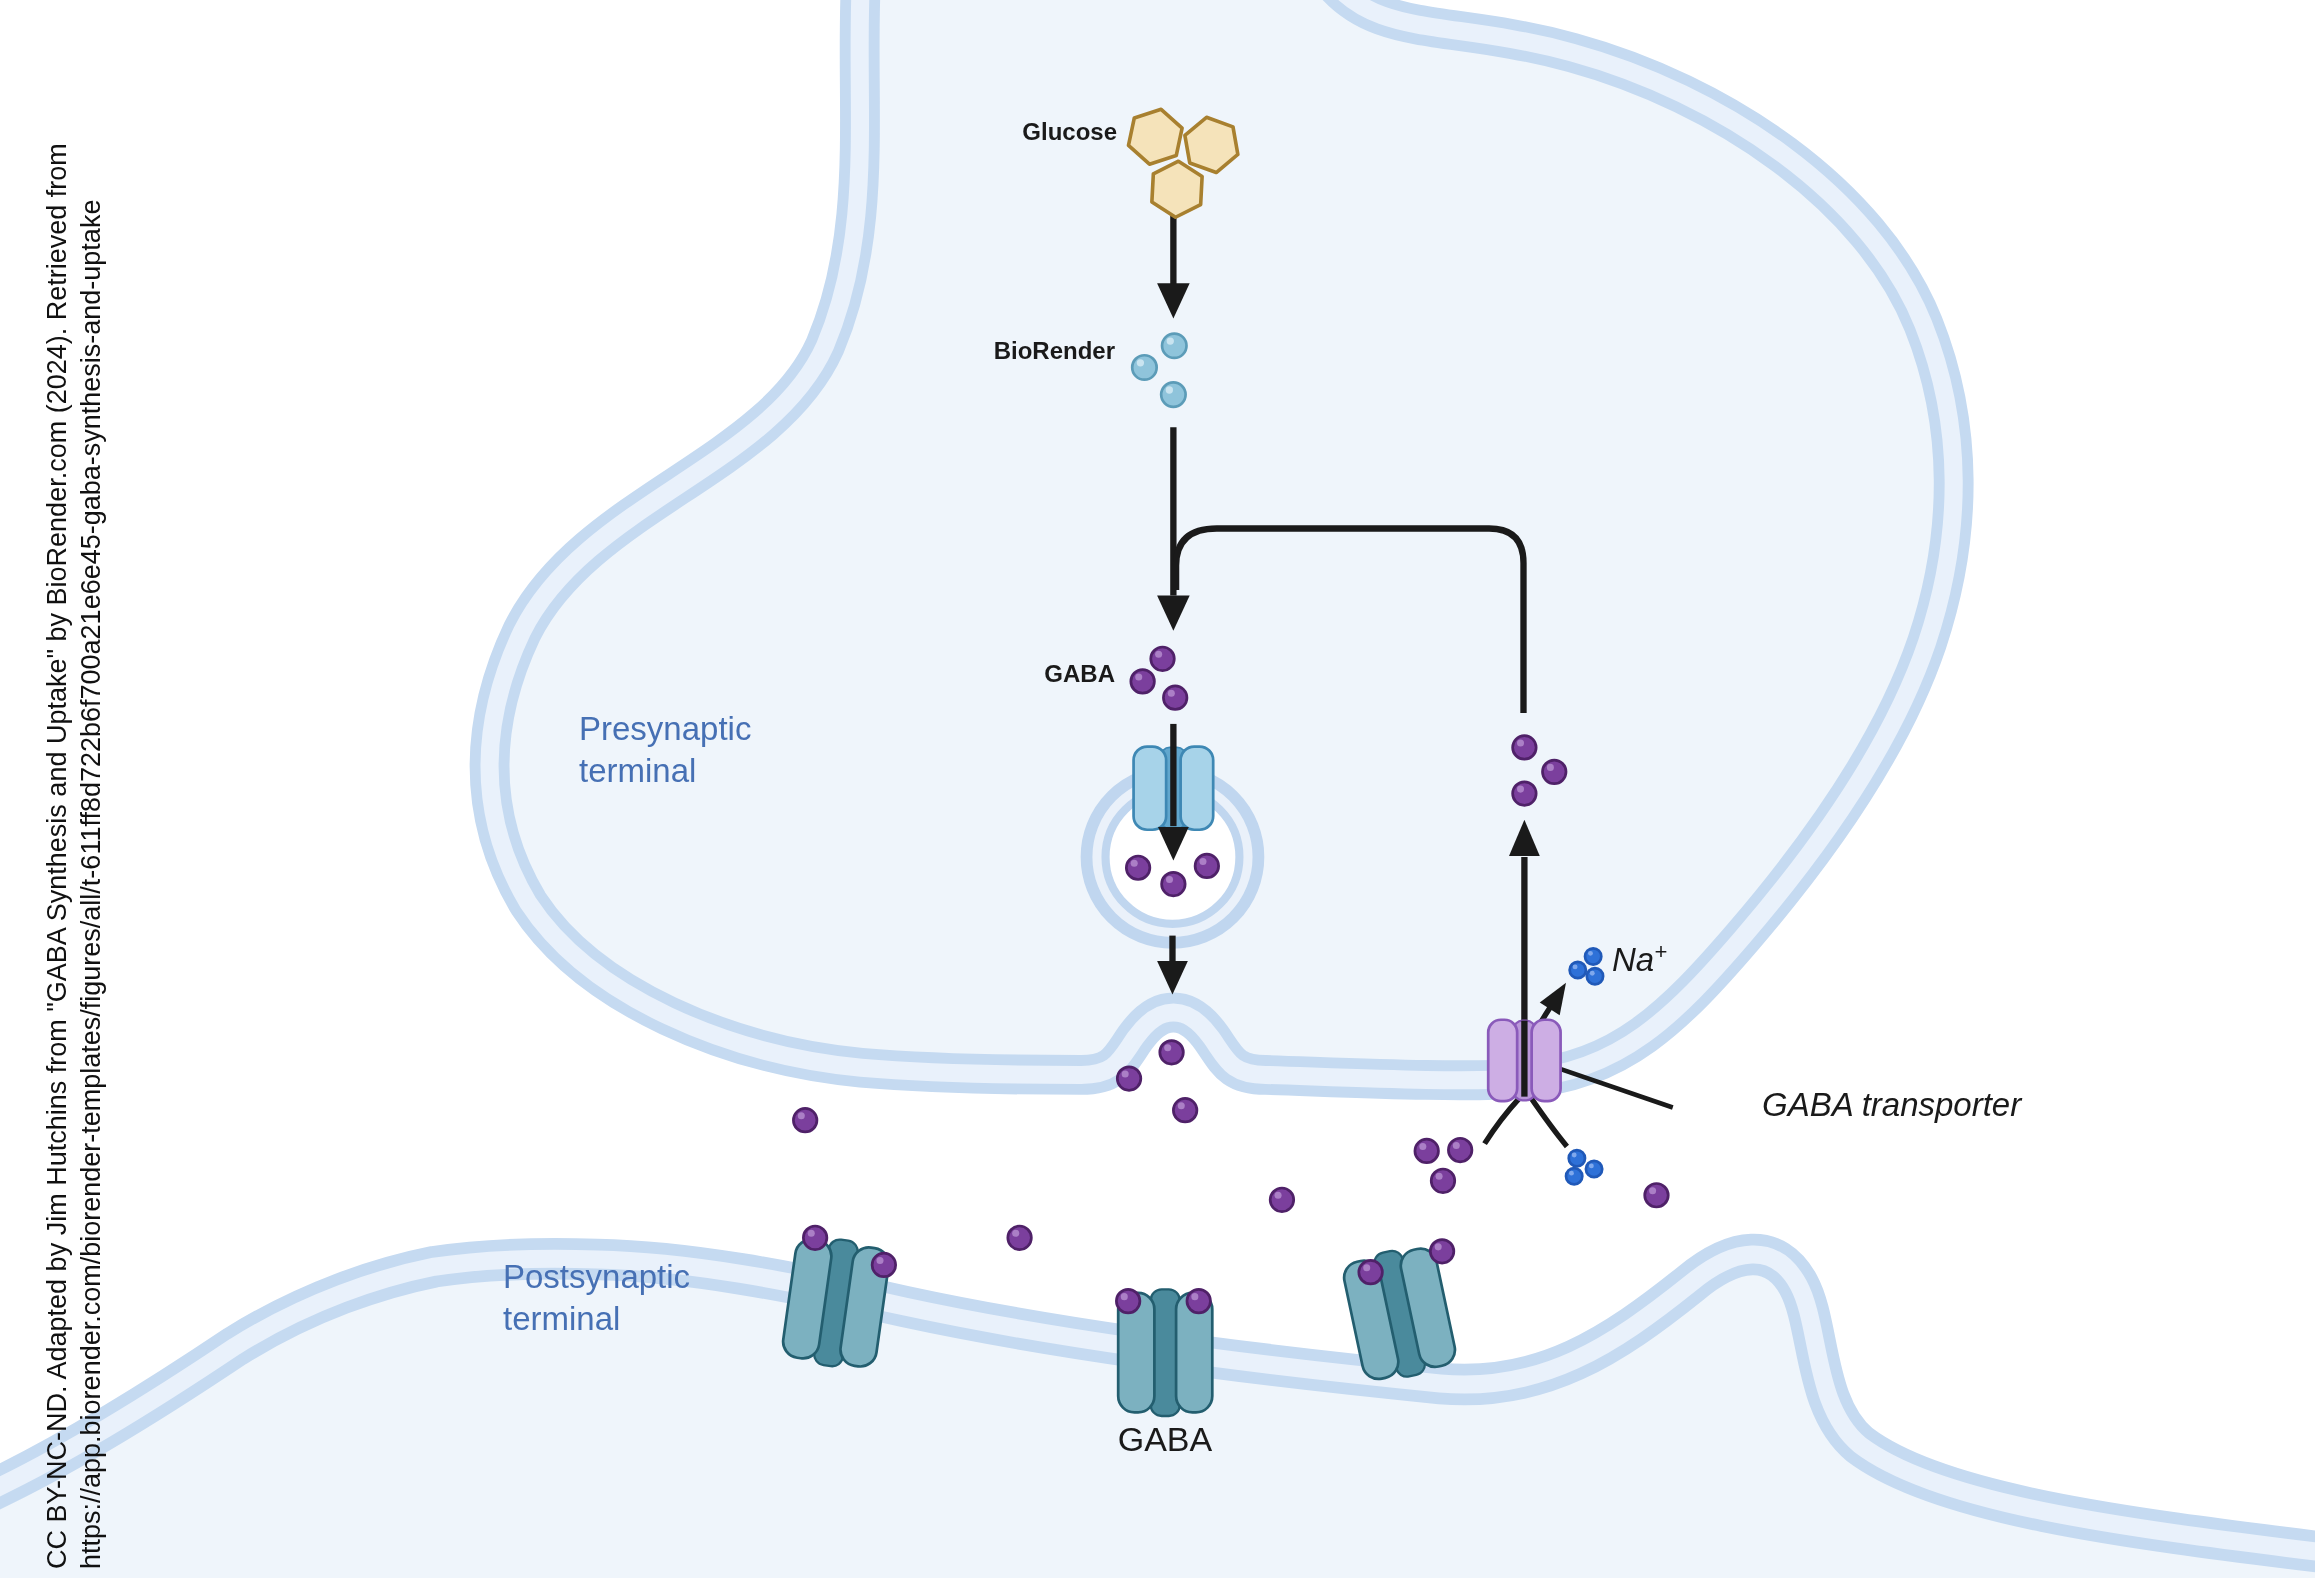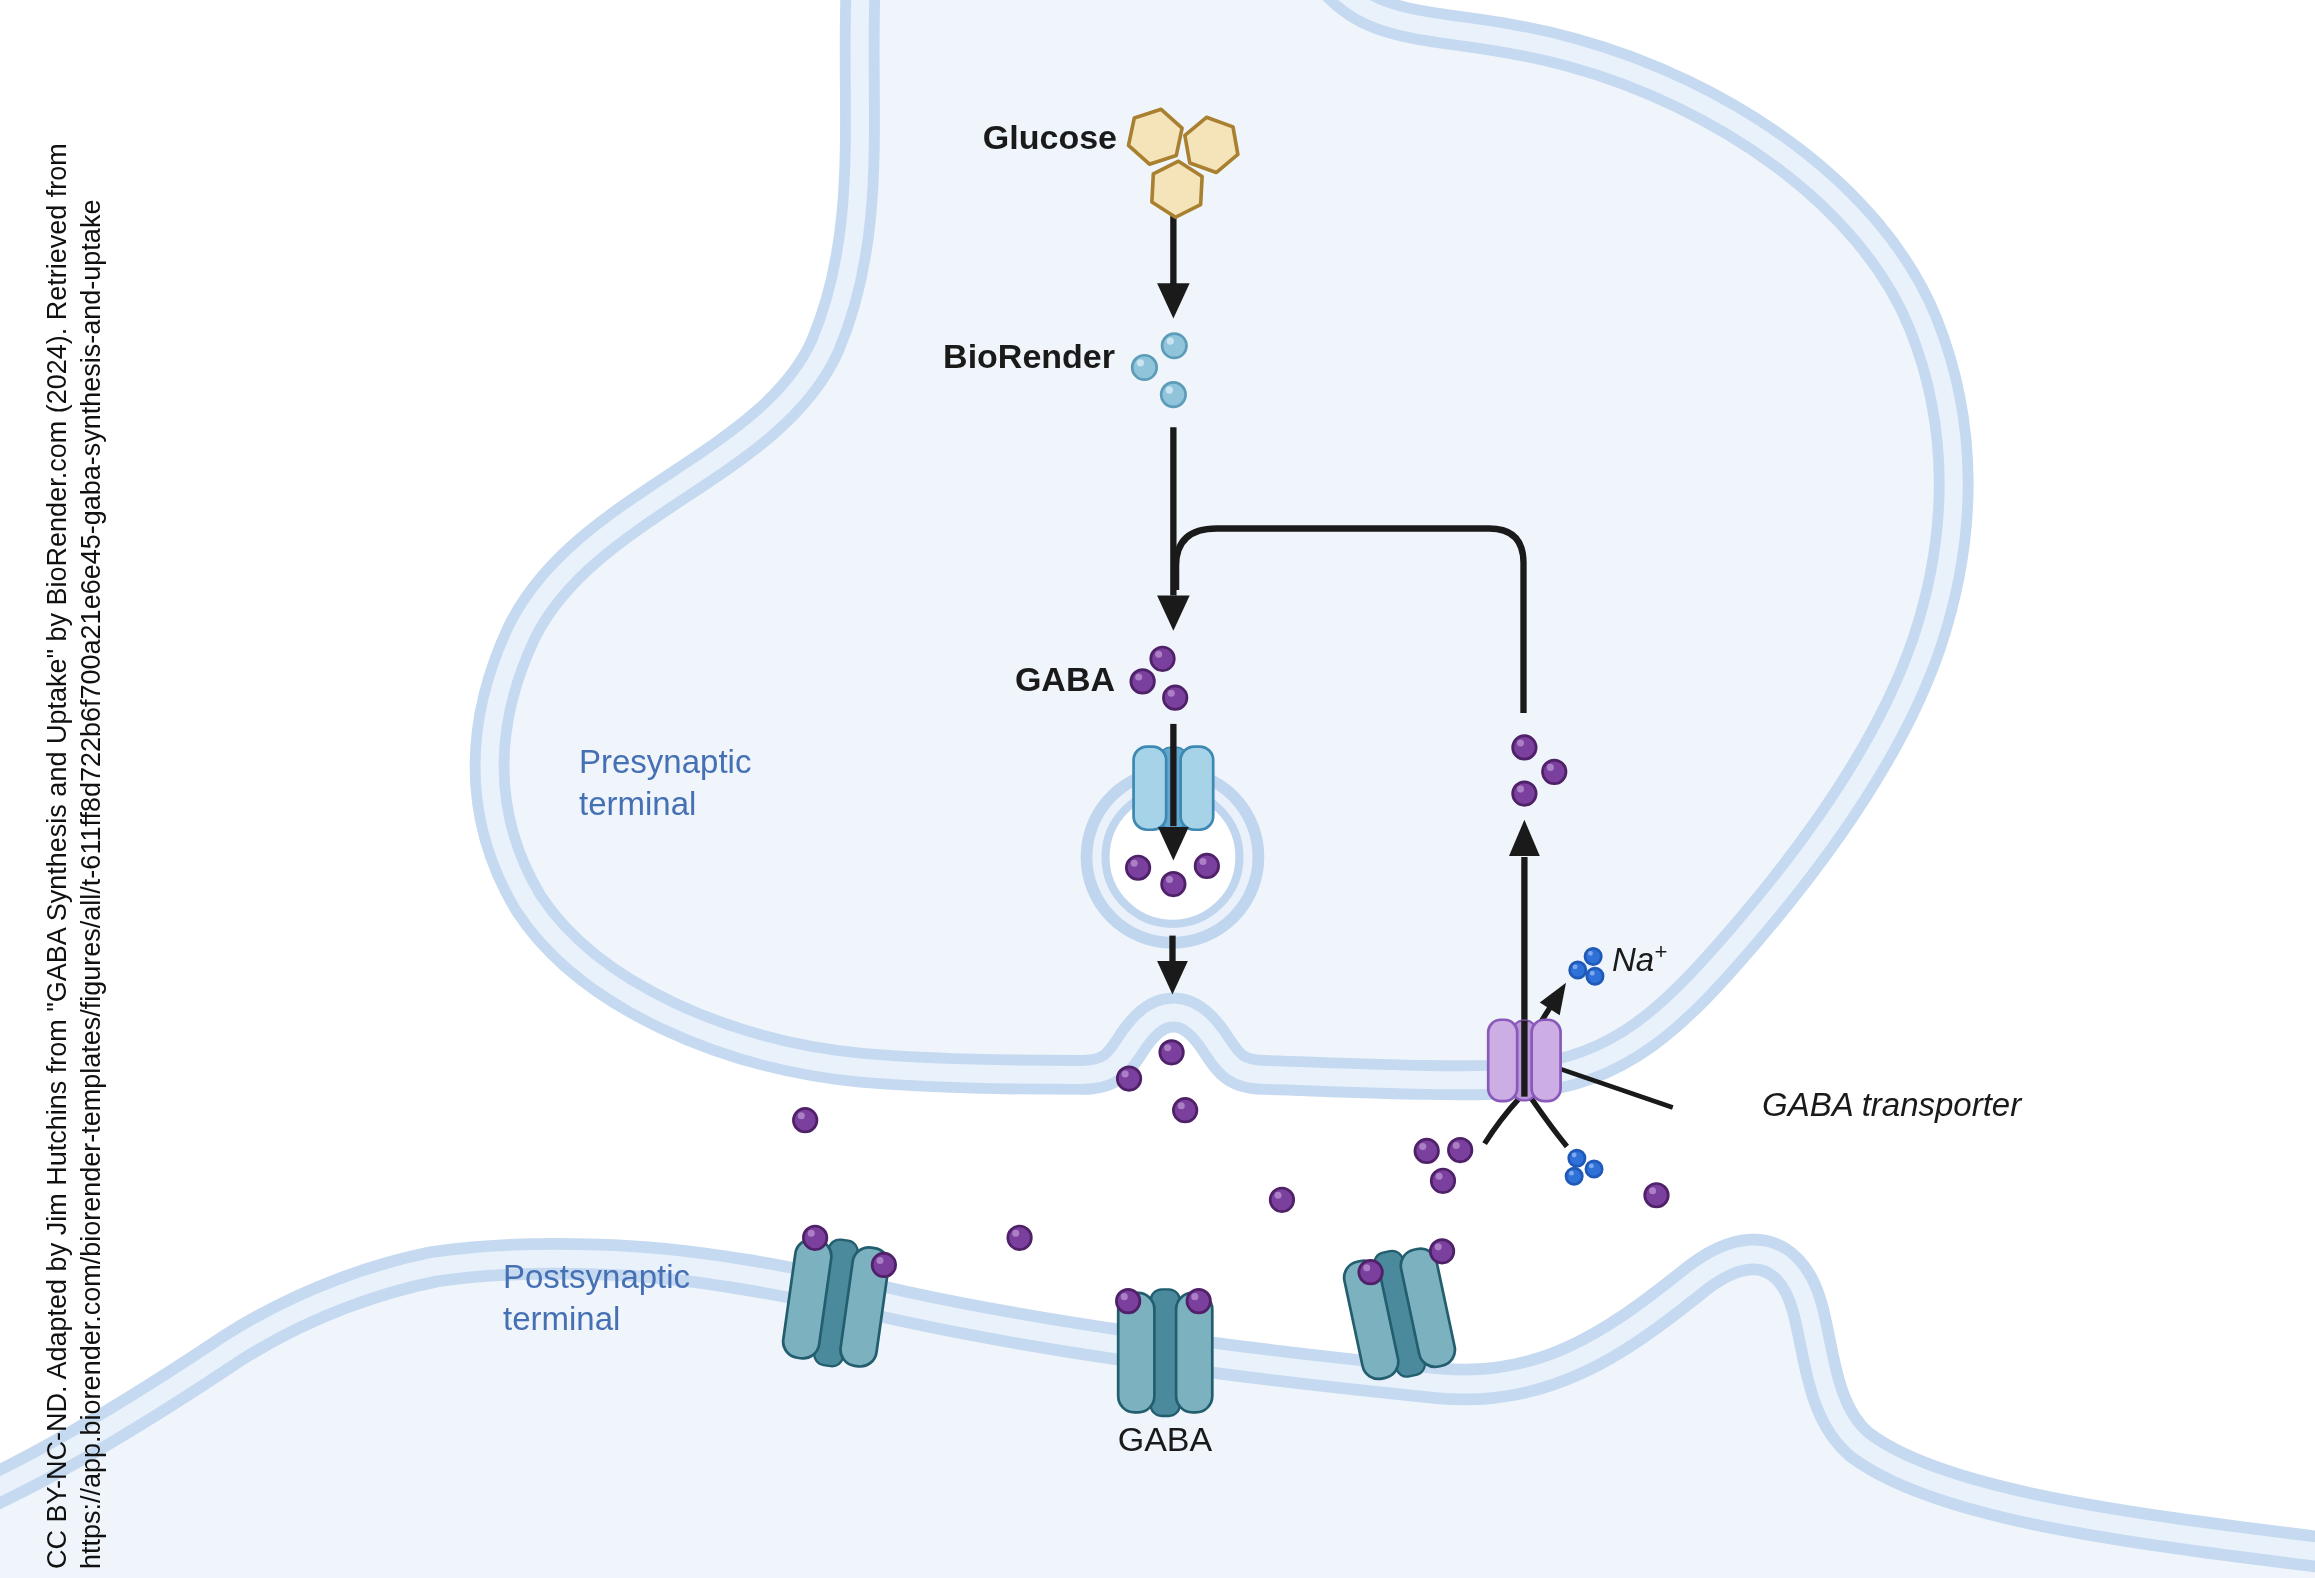--- a/index.html
+++ b/index.html
@@ -5,21 +5,21 @@
   html,body{margin:0;padding:0;background:#ffffff;}
   #stage{
     position:relative;
     width:2316px;height:1579px;
     background:#ffffff;
     font-family:"Liberation Sans",sans-serif;
     overflow:hidden;
   }
   #diagram-svg{position:absolute;left:0;top:0;}
   .label{position:absolute;color:#1a1a1a;white-space:nowrap;}
-  .mol-label{font-size:34px;font-weight:700;text-align:right;}
+  .mol-label{font-size:24px;font-weight:700;text-align:right;}
   .terminal-label{font-size:33px;color:#4670b4;line-height:42px;}
   .ann-label{font-size:33px;font-style:italic;}
   .receptor-label{font-size:34px;text-align:center;line-height:43px;}
   .sodium sup{font-size:22px;vertical-align:super;}
   .attribution{
     position:absolute;
     left:40px;top:1569px;
     width:1560px;
     transform:rotate(-90deg);
     transform-origin:0 0;
@@ -323,21 +323,21 @@
         </g>
       </g>
   </svg>
 
   <div class="label mol-label" style="left:846px;top:118px;width:271px;">Glucose</div>
 
   <div class="label mol-label" style="left:844px;top:337px;width:271px;">BioRender</div>
 
   <div class="label mol-label" style="left:934px;top:660px;width:181px;">GABA</div>
 
-  <div class="label terminal-label" style="left:579px;top:741px;">
+  <div class="label terminal-label" style="left:579px;top:708px;">
     <div>Presynaptic</div>
     <div>terminal</div>
   </div>
 
   <div class="label terminal-label" style="left:503px;top:1256px;">
     <div>Postsynaptic</div>
     <div>terminal</div>
   </div>
 
   <div class="label ann-label sodium" style="left:1612px;top:939px;"><span>Na</span><sup>+</sup></div>

